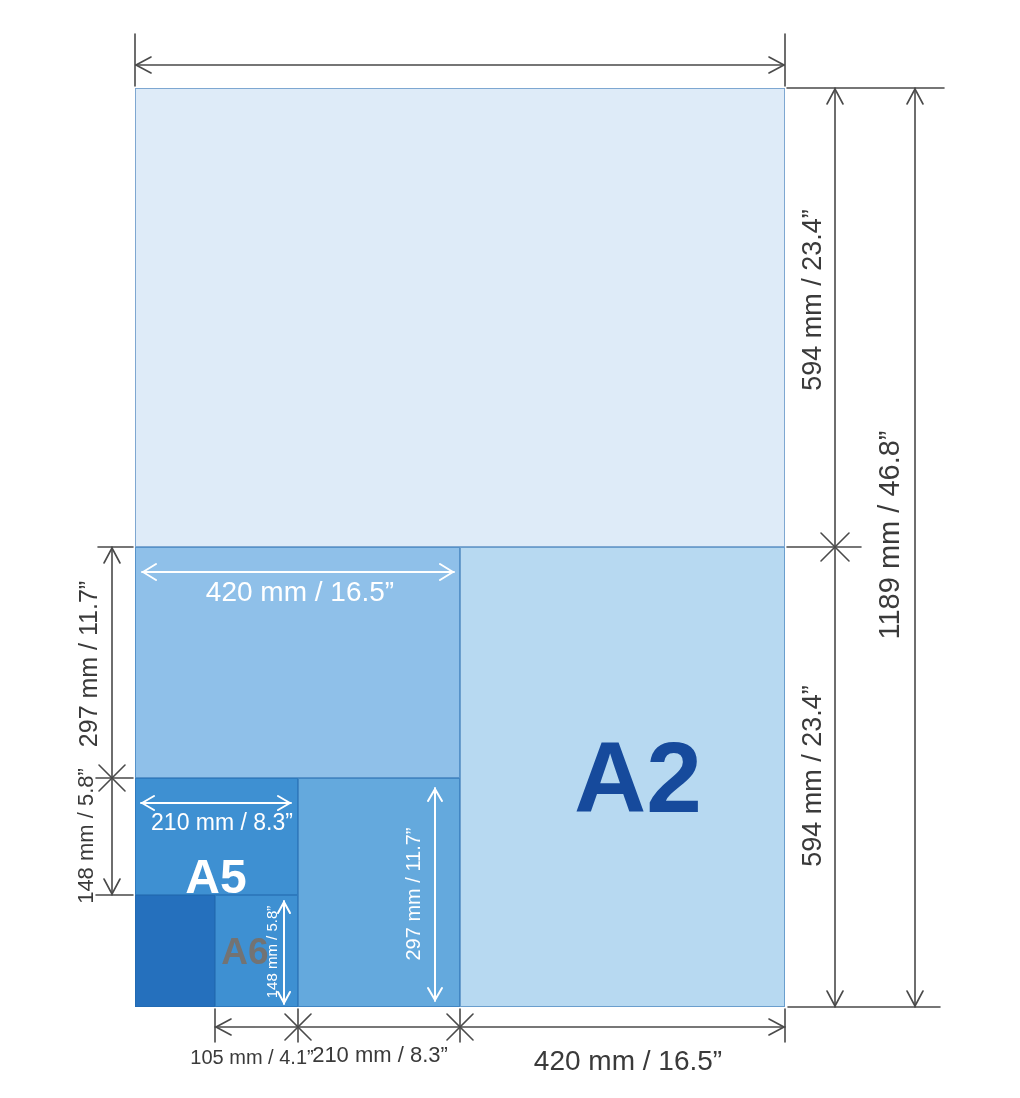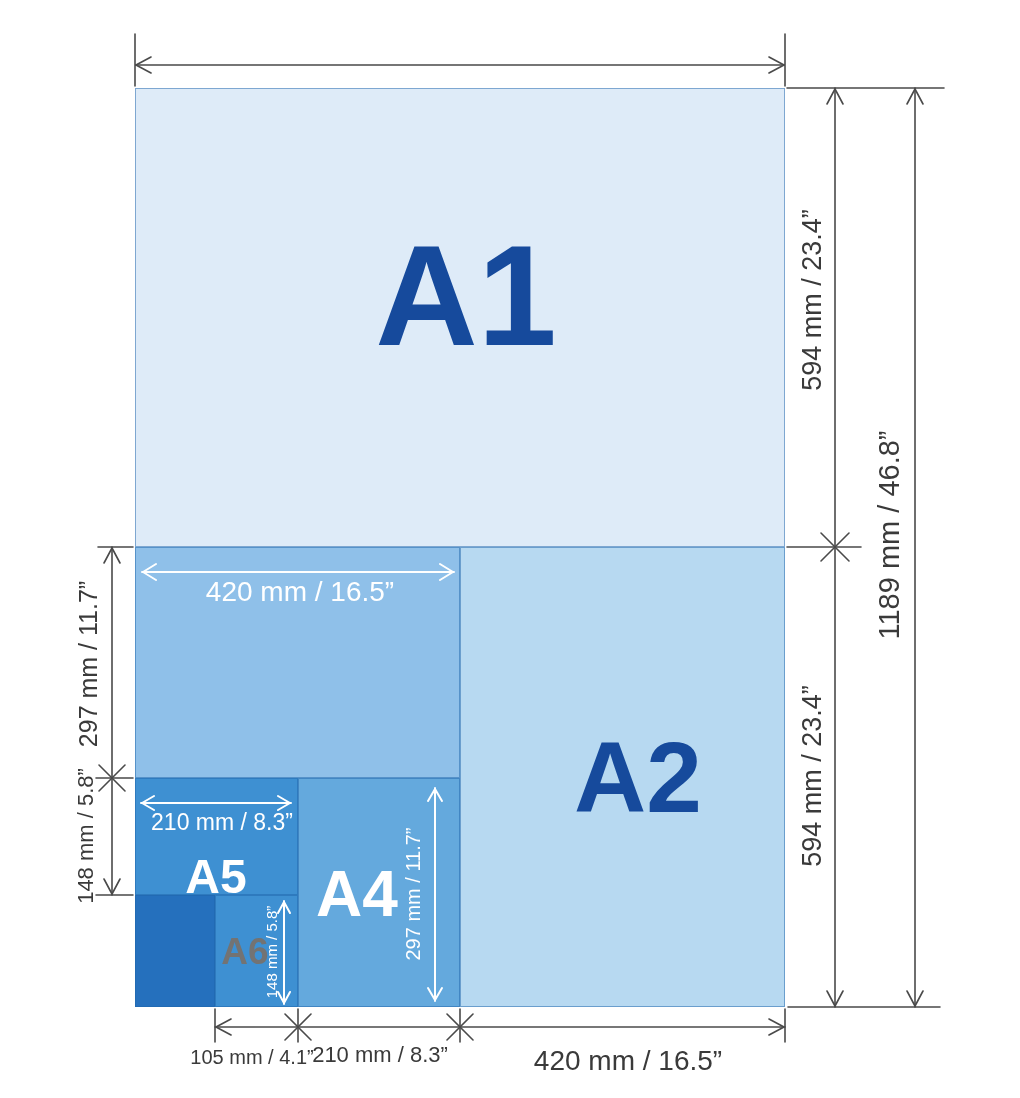--- a/index.html
+++ b/index.html
@@ -79,23 +79,21 @@
     </g>
 
     <g>
       <path class="white-line" d="M142,572 H454 M156,564 L143,572 L156,580 M440,564 L453,572 L440,580"></path>
       <path class="white-line" d="M141,803 H291 M154,796 L142,803 L154,810 M278,796 L290,803 L278,810"></path>
       <path class="white-line" d="M435,788 V1001 M428,801 L435,789 L442,801 M428,988 L435,1000 L442,988"></path>
       <path class="white-line" d="M284,901 V1004 M278,913 L284,902 L290,913 M278,992 L284,1003 L290,992"></path>
     </g>
   </svg>
 
-  <div class="plabel" style="left: 466px; top: 296px; font-size: 142px; color: rgb(22, 74, 156);">A1</div>
   <div class="plabel" style="left: 638px; top: 777px; font-size: 100px; color: rgb(22, 74, 156);">A2</div>
-  <div class="plabel" style="left: 357px; top: 894px; font-size: 64px; color: rgb(255, 255, 255);">A4</div>
   <div class="plabel" style="left: 216px; top: 861px; font-size: 48px; color: rgb(255, 255, 255); margin-top: 16px;">A5</div>
   <div class="plabel" style="left: 245px; top: 951px; font-size: 37px; color: #737373;">A6</div>
 
   <div class="dim rot" style="left:812px;top:300px;font-size:27px;">594 mm / 23.4”</div>
   <div class="dim rot" style="left:889px;top:535px;font-size:29px;">1189 mm / 46.8”</div>
   <div class="dim rot" style="left:812px;top:776px;font-size:27px;">594 mm / 23.4”</div>
   <div class="dim rot" style="left:88px;top:664px;font-size:25px;">297 mm / 11.7”</div>
   <div class="dim rot" style="left:86px;top:836px;font-size:22px;">148 mm / 5.8”</div>
   <div class="dim" style="left:252px;top:1057px;font-size:20px;">105 mm / 4.1”</div>
   <div class="dim" style="left:380px;top:1055px;font-size:22px;">210 mm / 8.3”</div>

